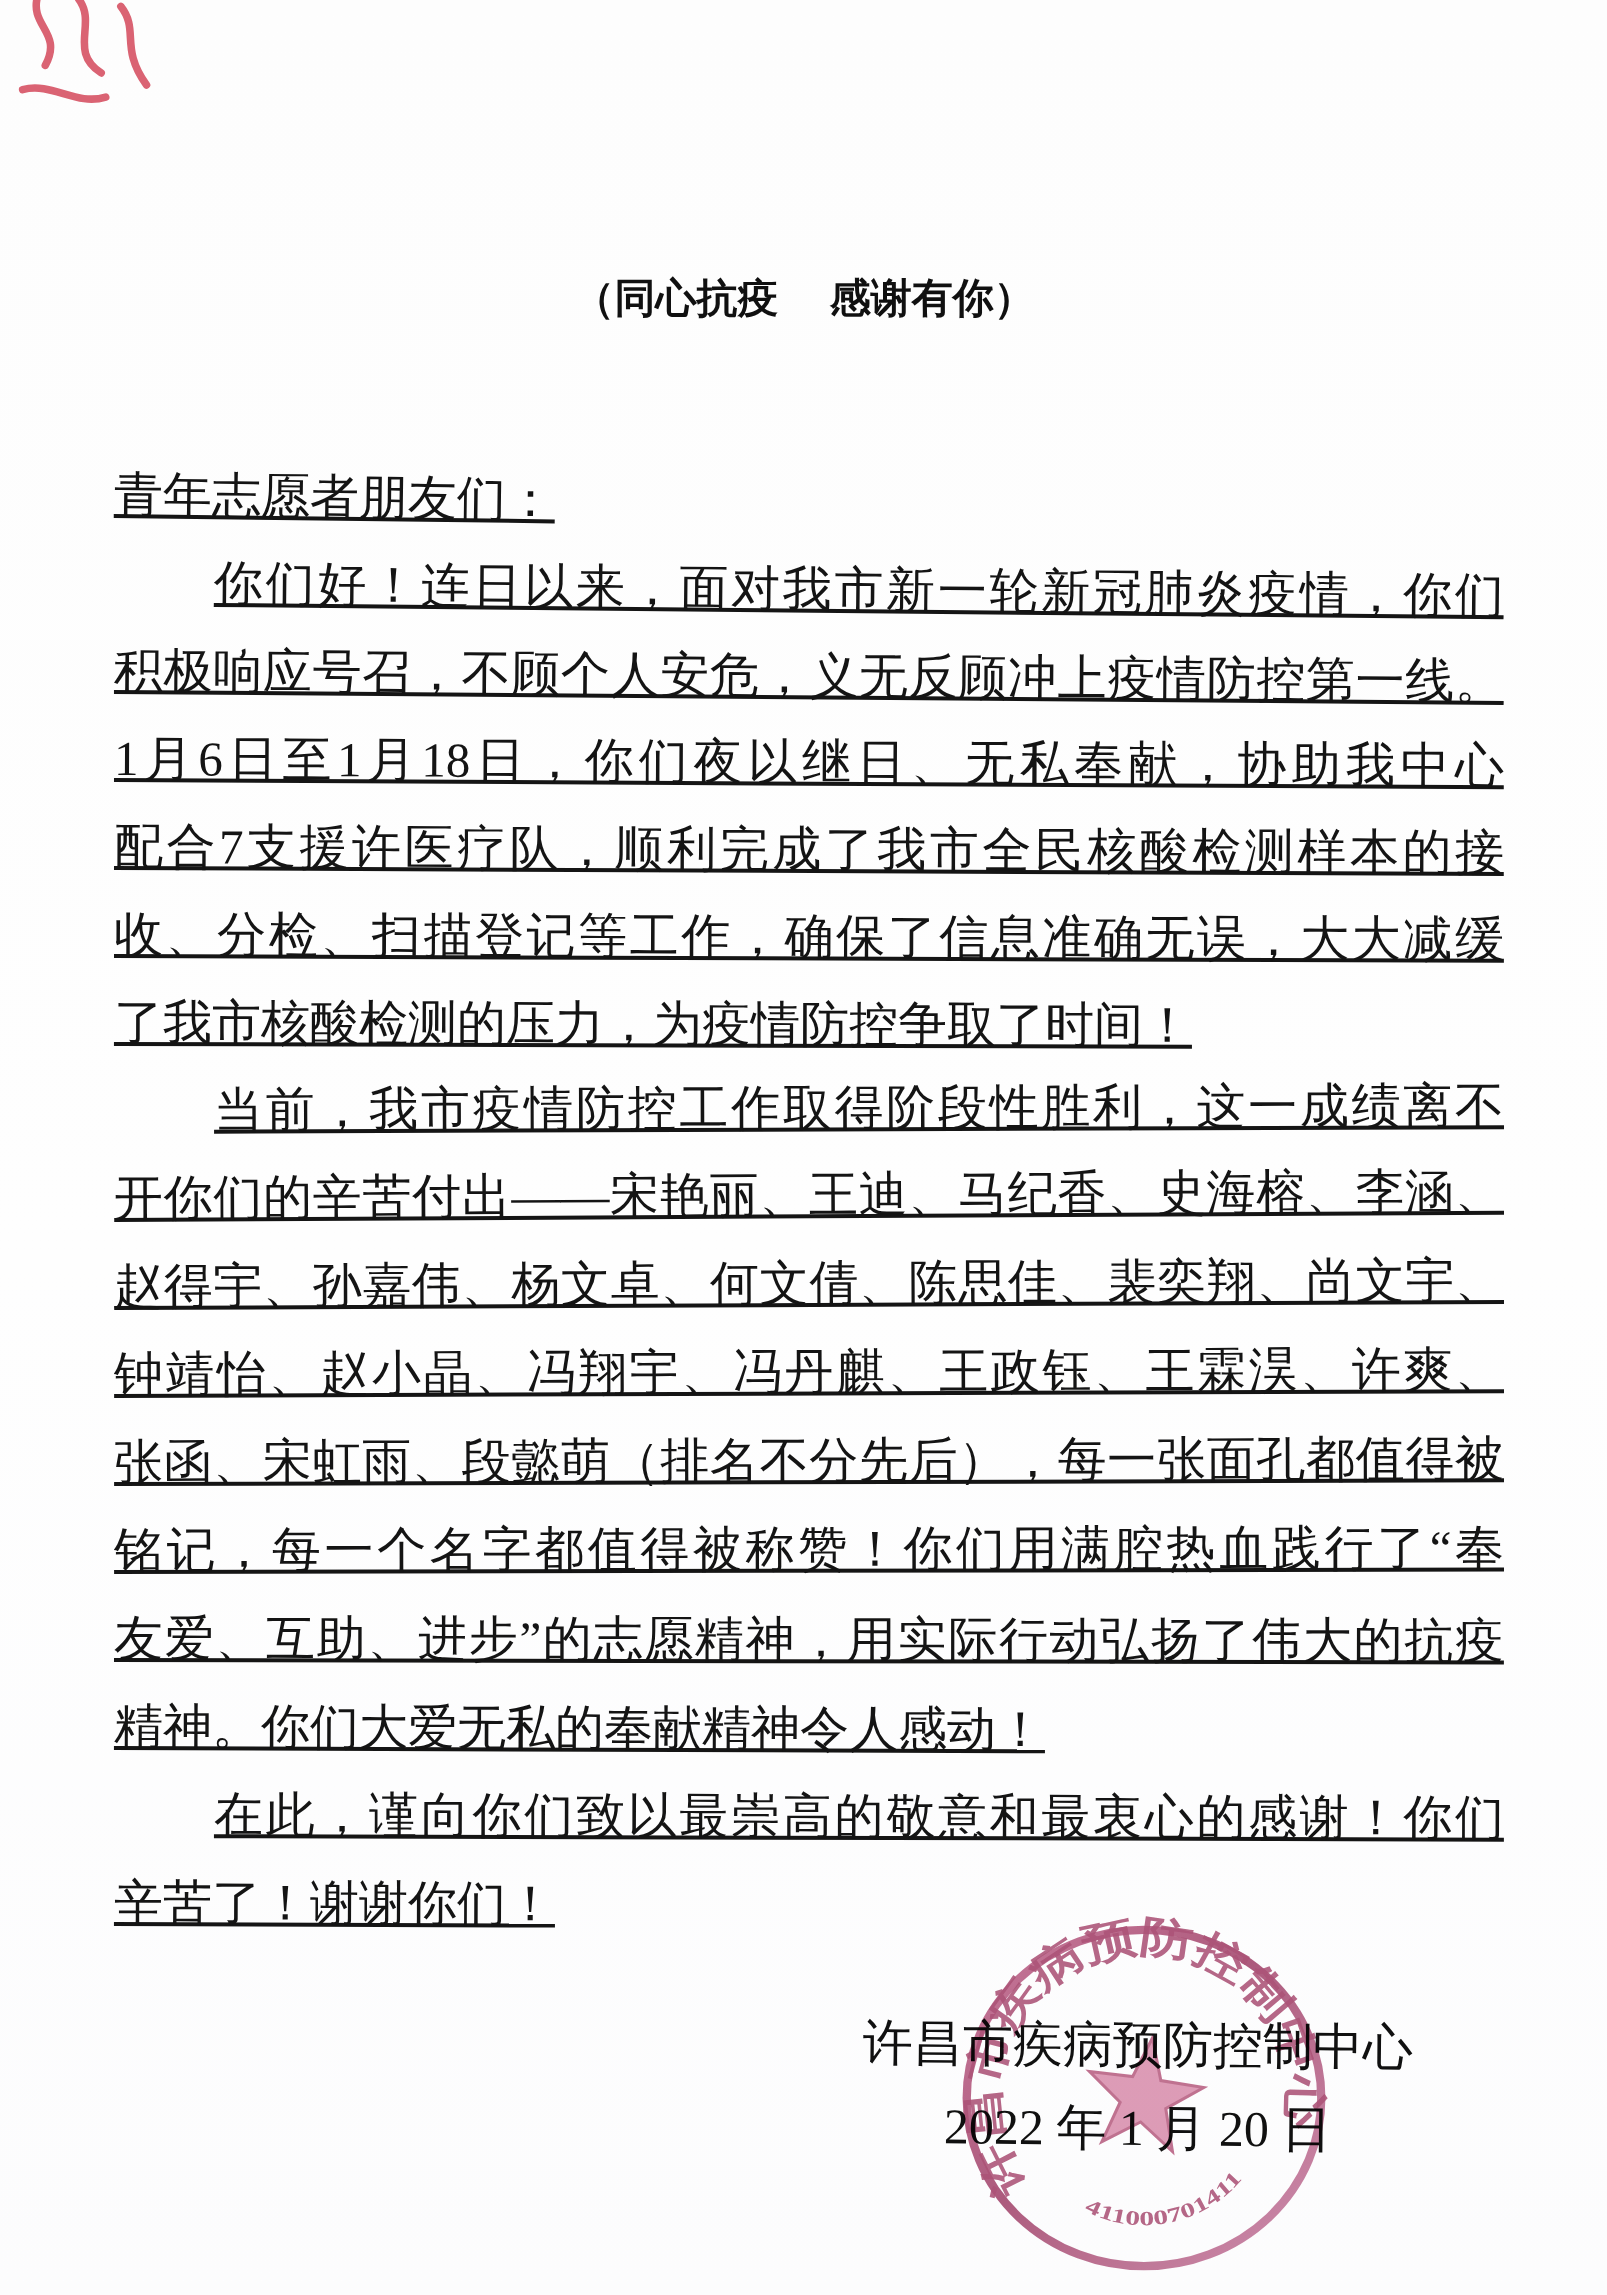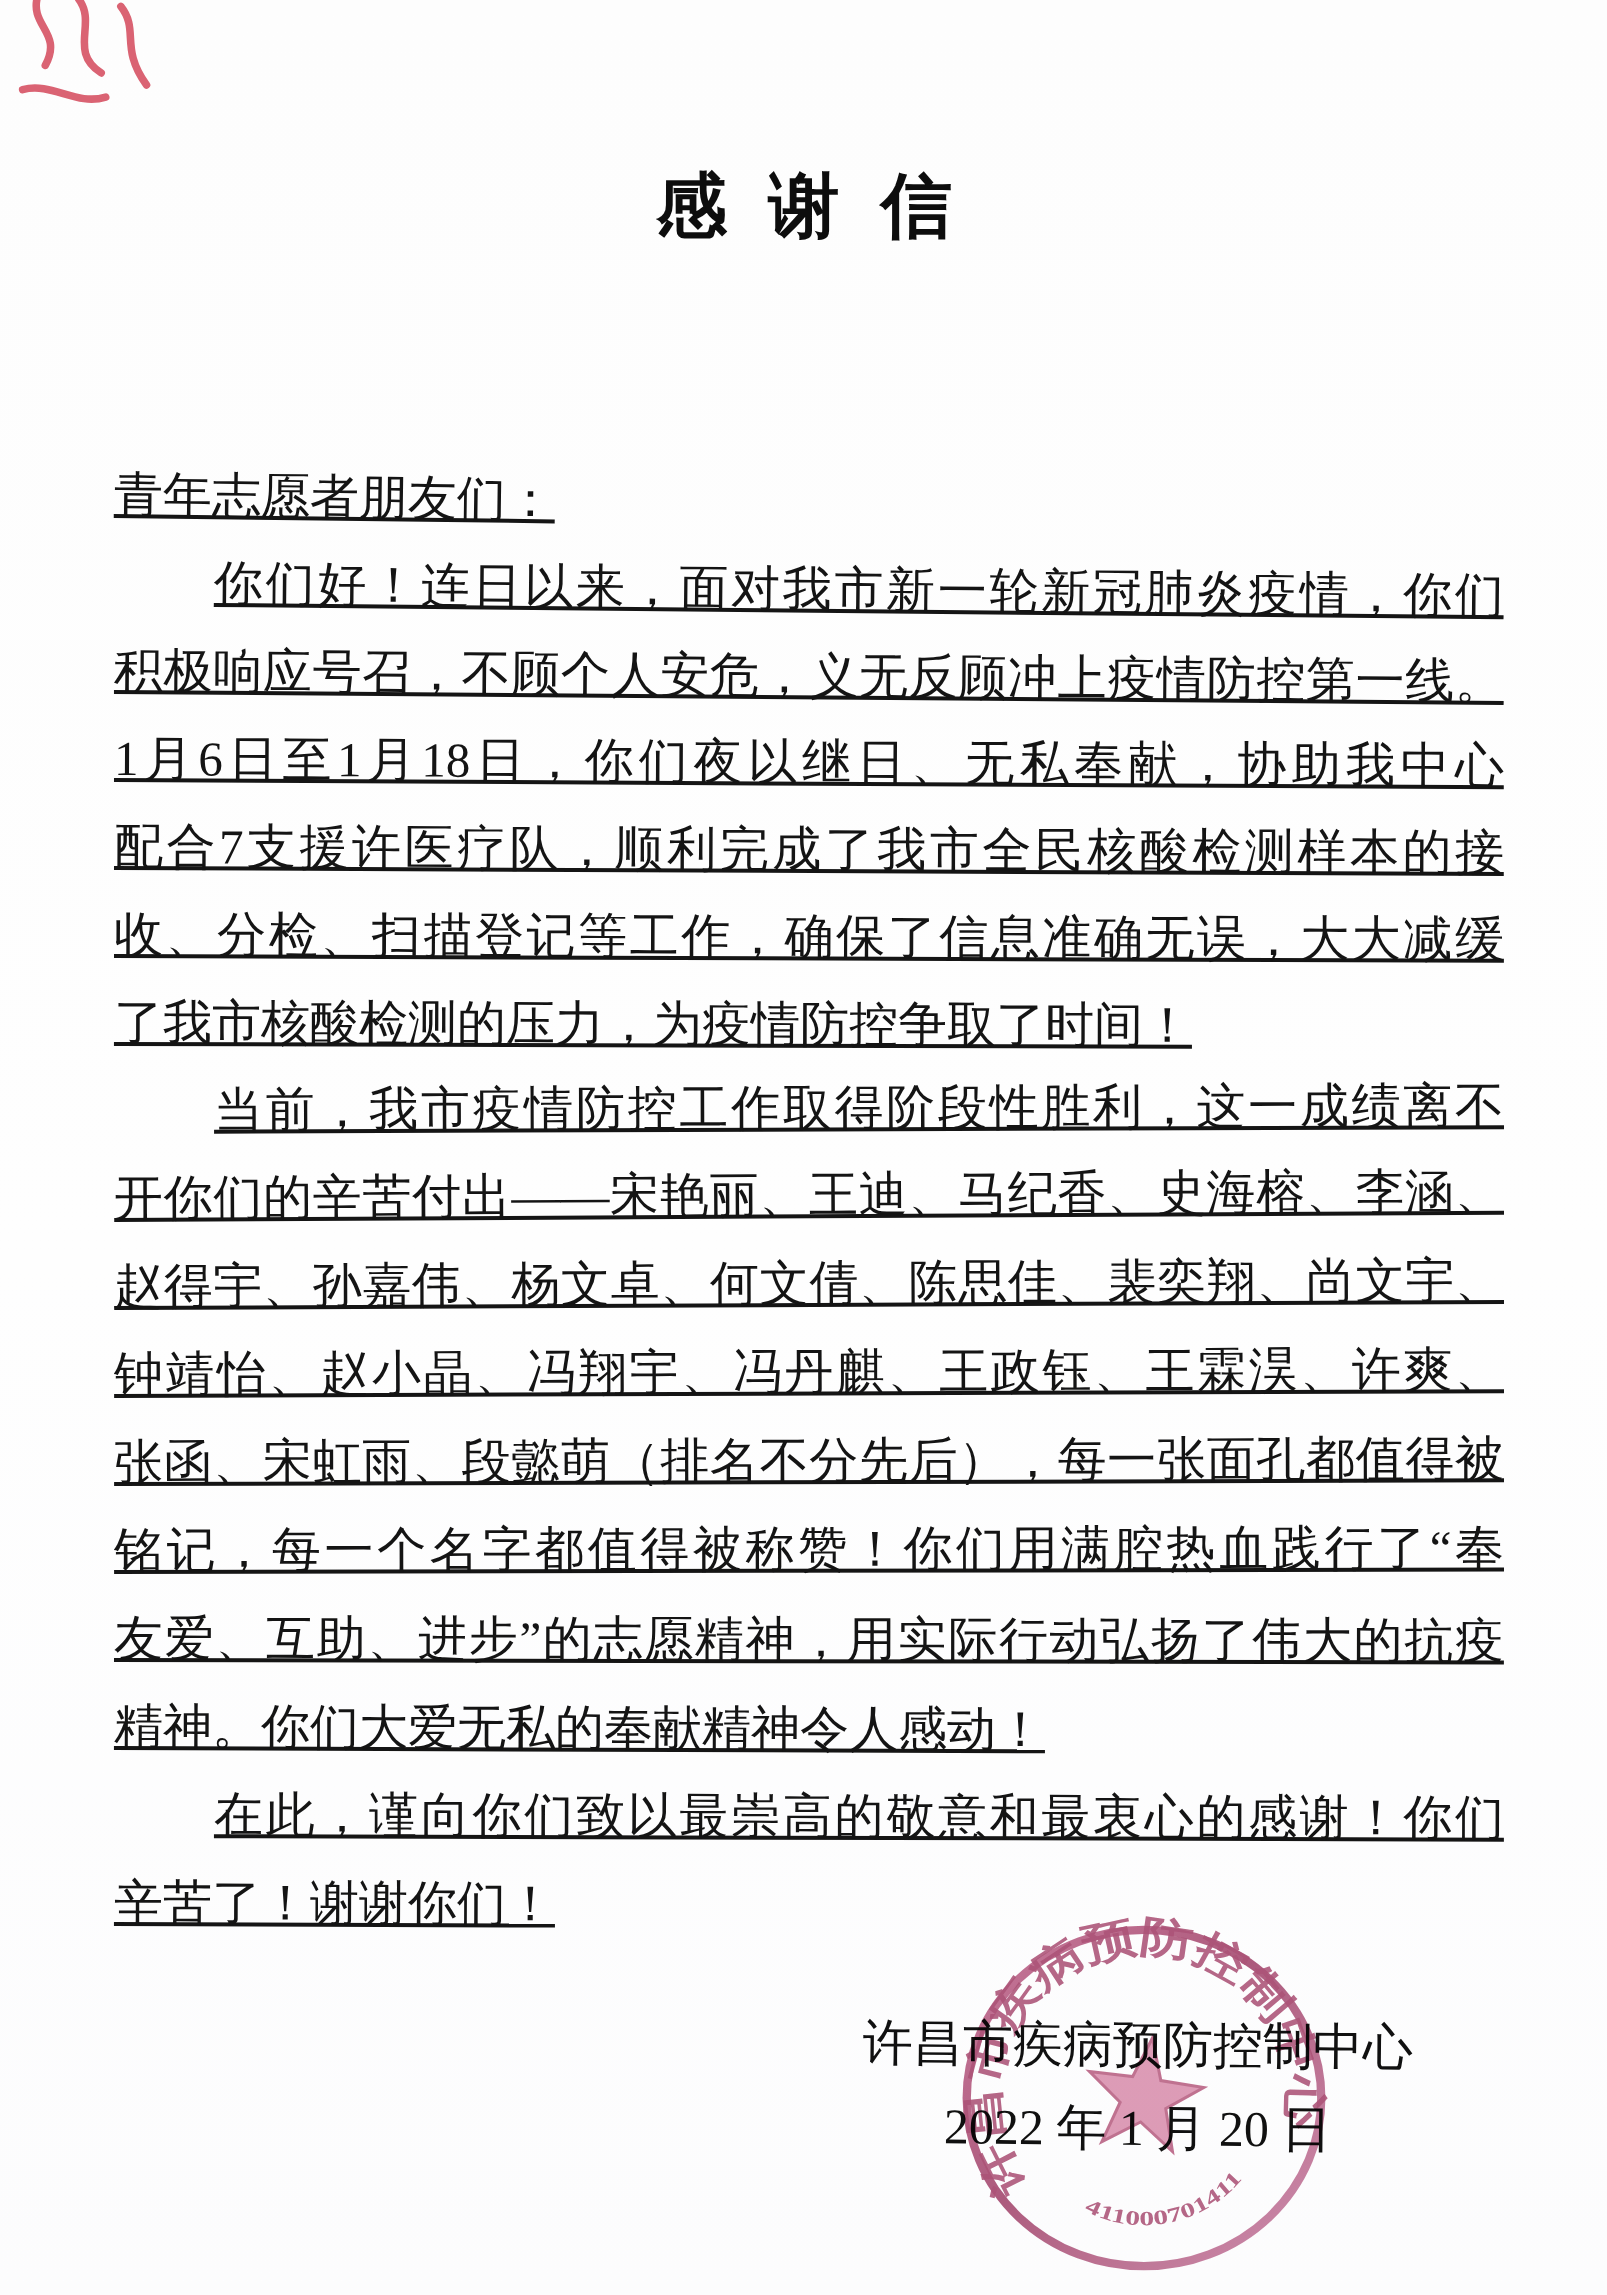--- a/index.html
+++ b/index.html
@@ -56,22 +56,22 @@
 
   <svg class="corner-scribble" width="204" height="133" viewBox="0 0 270 175" fill="none">
     <g stroke="#d4495b" stroke-width="10" stroke-linecap="round" fill="none">
       <path d="M 42 -6 C 30 34, 76 42, 52 86"></path>
       <path d="M 96 -2 C 121 30, 82 68, 126 96"></path>
       <path d="M 152 8 C 177 40, 150 62, 186 112"></path>
       <path d="M 22 118 C 62 108, 92 140, 132 128"></path>
     </g>
   </svg>
 
-  <div class="title">感 谢 信</div>
 
+  <div class="subtitle">（同心抗疫　 感谢有你）</div>
 
   <div class="body-lines">
     <div class="line" style="transform:rotate(.7deg)">青年志愿者朋友们：</div>
     <div class="line jf ind" style="transform:rotate(.55deg)">你们好！连日以来，面对我市新一轮新冠肺炎疫情，你们</div>
     <div class="line jf" style="transform:rotate(.45deg)">积极响应号召，不顾个人安危，义无反顾冲上疫情防控第一线。</div>
     <div class="line jf" style="transform:rotate(.3deg)">1月6日至1月18日，你们夜以继日、无私奉献，协助我中心</div>
     <div class="line jf" style="transform:rotate(.25deg)">配合7支援许医疗队，顺利完成了我市全民核酸检测样本的接</div>
     <div class="line jf" style="transform:rotate(.2deg)">收、分检、扫描登记等工作，确保了信息准确无误，大大减缓</div>
     <div class="line" style="transform:rotate(.15deg)">了我市核酸检测的压力，为疫情防控争取了时间！</div>
     <div class="line jf ind" style="transform:rotate(-.2deg)">当前，我市疫情防控工作取得阶段性胜利，这一成绩离不</div>

